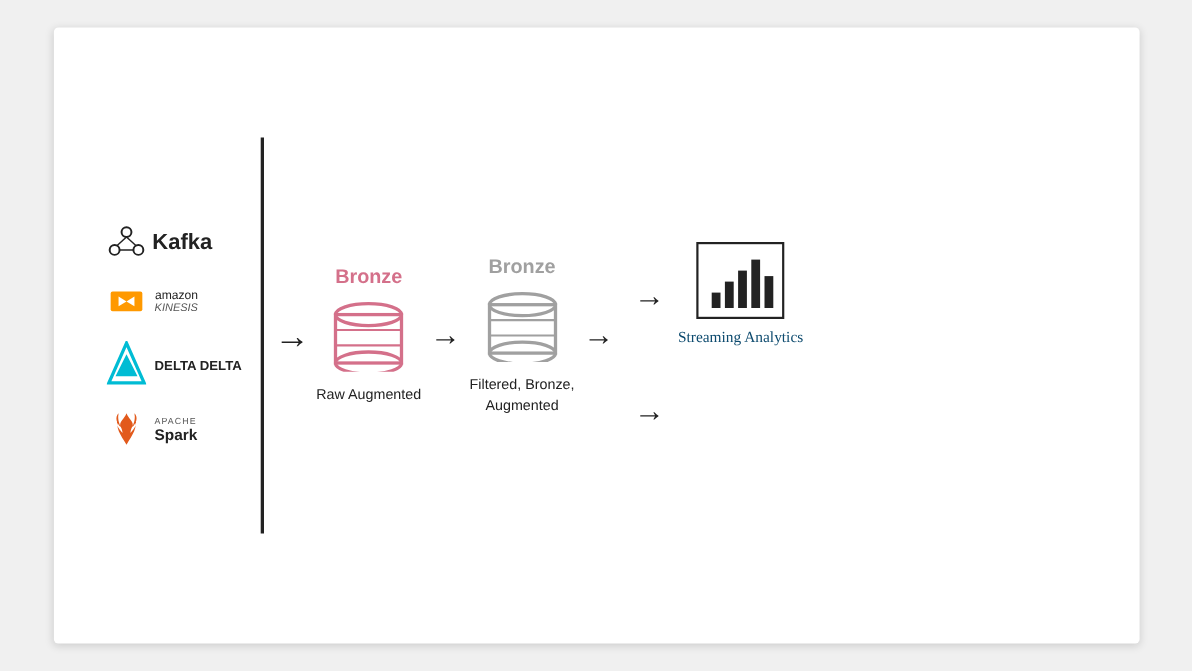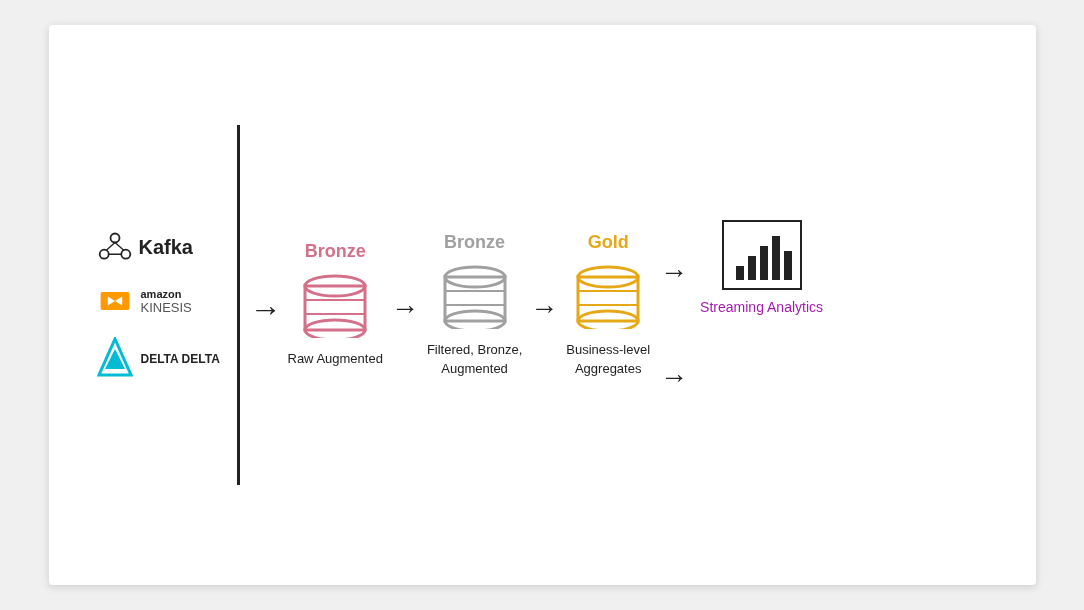--- a/index.html
+++ b/index.html
@@ -119,50 +119,53 @@
       height: 70px;
       border: 2.5px solid #222;
       display: flex;
       align-items: flex-end;
       justify-content: flex-end;
       padding: 4px;
       position: relative;
     }
     .output-label {
       font-size: 14px;
-      color: #a21caf;
+      color: #0c4a6e;
       text-align: center;
       line-height: 1.4;
       font-weight: 500;
+      font-family: Liberation Serif, serif;
     }
     
     .kafka-logo {
       display: flex;
       align-items: center;
       gap: 6px;
     }
     .kafka-icon {
       width: 36px;
       height: 36px;
     }
     .kafka-text {
       font-size: 20px;
       font-weight: 700;
       color: #222;
     }
     
     .kinesis-text {
       font-size: 11px;
-      font-weight: 700;
-      color: #222;
+      font-weight: 400;
+      color: #222;
+      text-align: right;
     }
     .kinesis-sub {
-      font-size: 13px;
+      font-size: 10px;
       color: #555;
       font-weight: 400;
+      font-style: italic;
     }
     
     .delta-text {
       font-size: 12px;
       font-weight: 700;
       color: #222;
     }
     
     .spark-text {
       font-size: 14px;
@@ -211,20 +214,30 @@
     <div class="logo-item">
       <svg width="36" height="44" viewBox="0 0 36 44">
         <polygon points="18,2 34,38 2,38" fill="none" stroke="#00BCD4" stroke-width="3"></polygon>
         <polygon points="18,12 28,32 8,32" fill="#00BCD4"></polygon>
       </svg>
       <div>
         <div class="delta-text">DELTA DELTA</div>
       </div>
     </div>
 
+    <div class="logo-item">
+      <svg width="36" height="36" viewBox="0 0 40 40">
+
+        <path d="M20,4 C22,10 28,12 26,18 C30,14 32,8 28,4 C30,14 24,18 24,24 C28,20 32,14 28,10 C32,18 26,26 20,36 C14,26 8,18 12,10 C8,14 12,20 16,24 C16,18 10,14 12,4 C8,8 10,14 14,18 C12,12 18,10 20,4Z" fill="#E25A1C"></path>
+      </svg>
+      <div>
+        <div class="apache-text">APACHE</div>
+        <div class="spark-text">Spark</div>
+      </div>
+    </div>
   </div>
 
   <div class="vertical-divider"></div>
 
   <div class="big-arrow">→</div>
 
   <div class="flow-container">
 
     <div class="stage">
       <span class="stage-label" style="color:#d4708a;">Bronze</span>
@@ -252,32 +265,20 @@
         <ellipse cx="40" cy="62" rx="30" ry="10" fill="none" stroke="#a0a0a0" stroke-width="3"></ellipse>
         <line x1="10" y1="32" x2="70" y2="32" stroke="#a0a0a0" stroke-width="2"></line>
         <line x1="10" y1="46" x2="70" y2="46" stroke="#a0a0a0" stroke-width="2"></line>
       </svg>
       <span class="stage-desc" style="white-space:pre-line;">Filtered, Bronze,
 Augmented</span>
     </div>
 
     <div class="arrow">→</div>
 
-    <div class="stage">
-      <span class="stage-label" style="color:#e6a817;">Gold</span>
-      <svg width="80" height="70" viewBox="0 0 80 70">
-        <rect x="10" y="18" width="60" height="44" fill="none" stroke="#e6a817" stroke-width="3"></rect>
-        <ellipse cx="40" cy="18" rx="30" ry="10" fill="none" stroke="#e6a817" stroke-width="3"></ellipse>
-        <ellipse cx="40" cy="62" rx="30" ry="10" fill="none" stroke="#e6a817" stroke-width="3"></ellipse>
-        <line x1="10" y1="32" x2="70" y2="32" stroke="#e6a817" stroke-width="2"></line>
-        <line x1="10" y1="46" x2="70" y2="46" stroke="#e6a817" stroke-width="2"></line>
-      </svg>
-      <span class="stage-desc" style="white-space:pre-line;">Business-level
-Aggregates</span>
-    </div>
 
     <div class="outputs-col">
 
       <div class="output-row">
         <div class="output-arrow">→</div>
         <div class="output-box">
           <div class="output-icon-box">
 
             <svg width="68" height="58" viewBox="0 0 68 58">
               <rect x="8" y="40" width="8" height="14" fill="#222"></rect>

